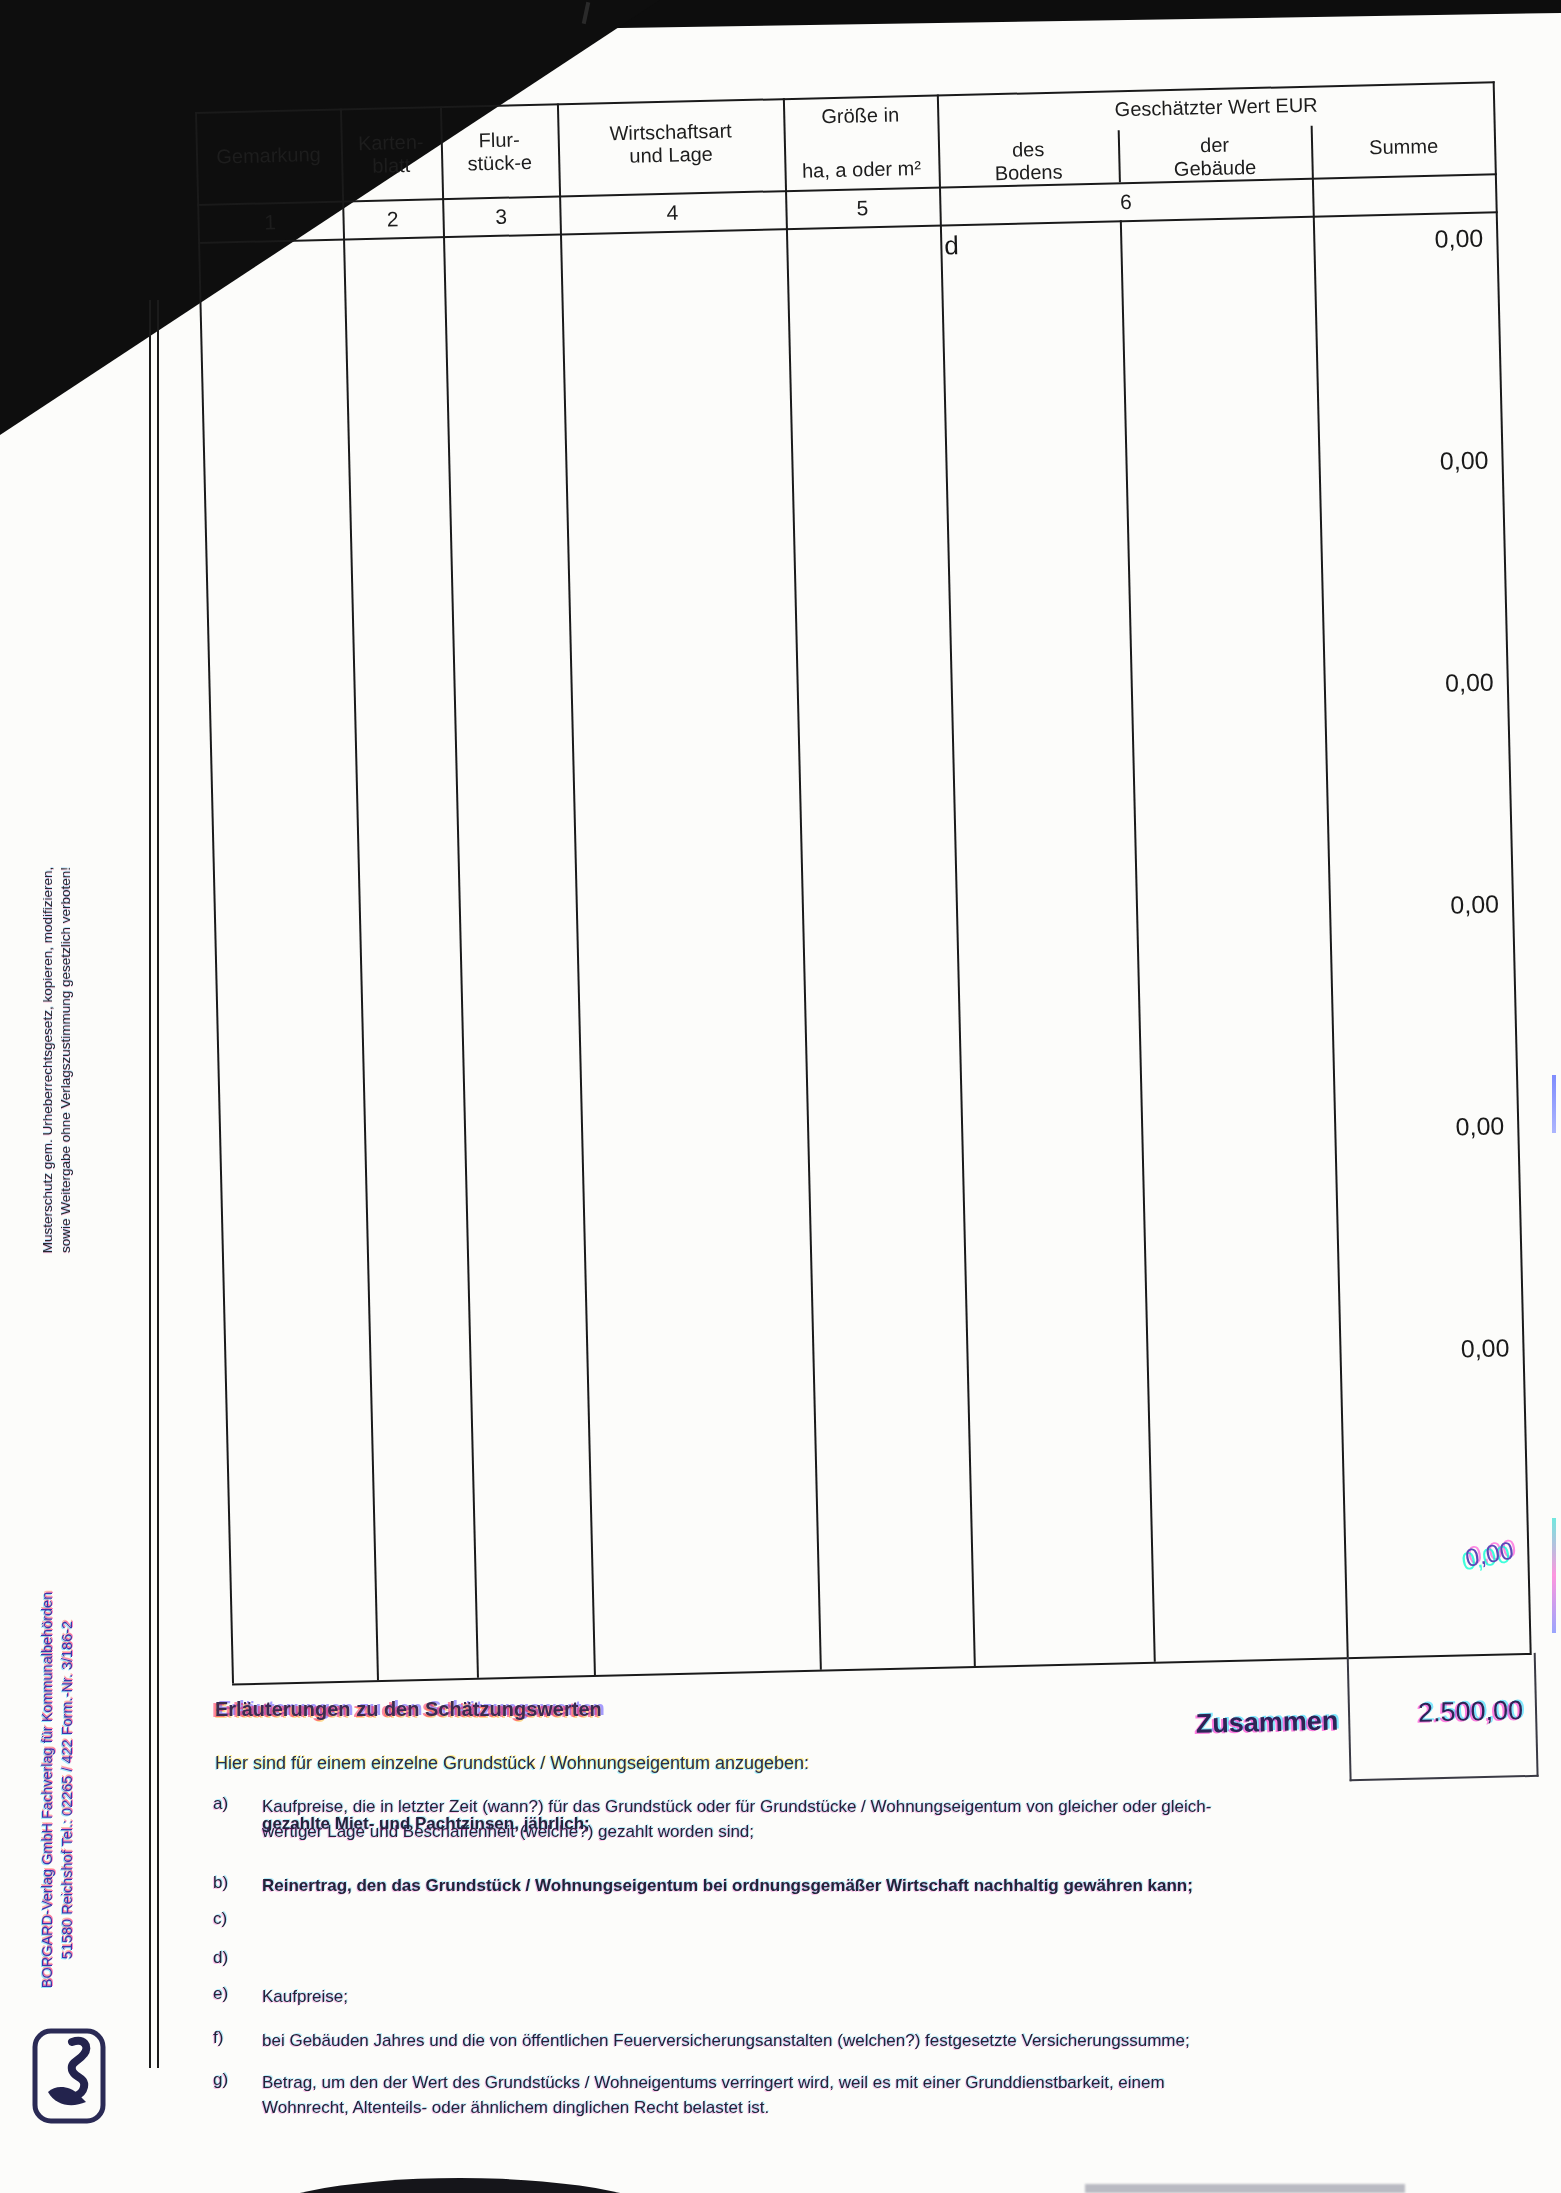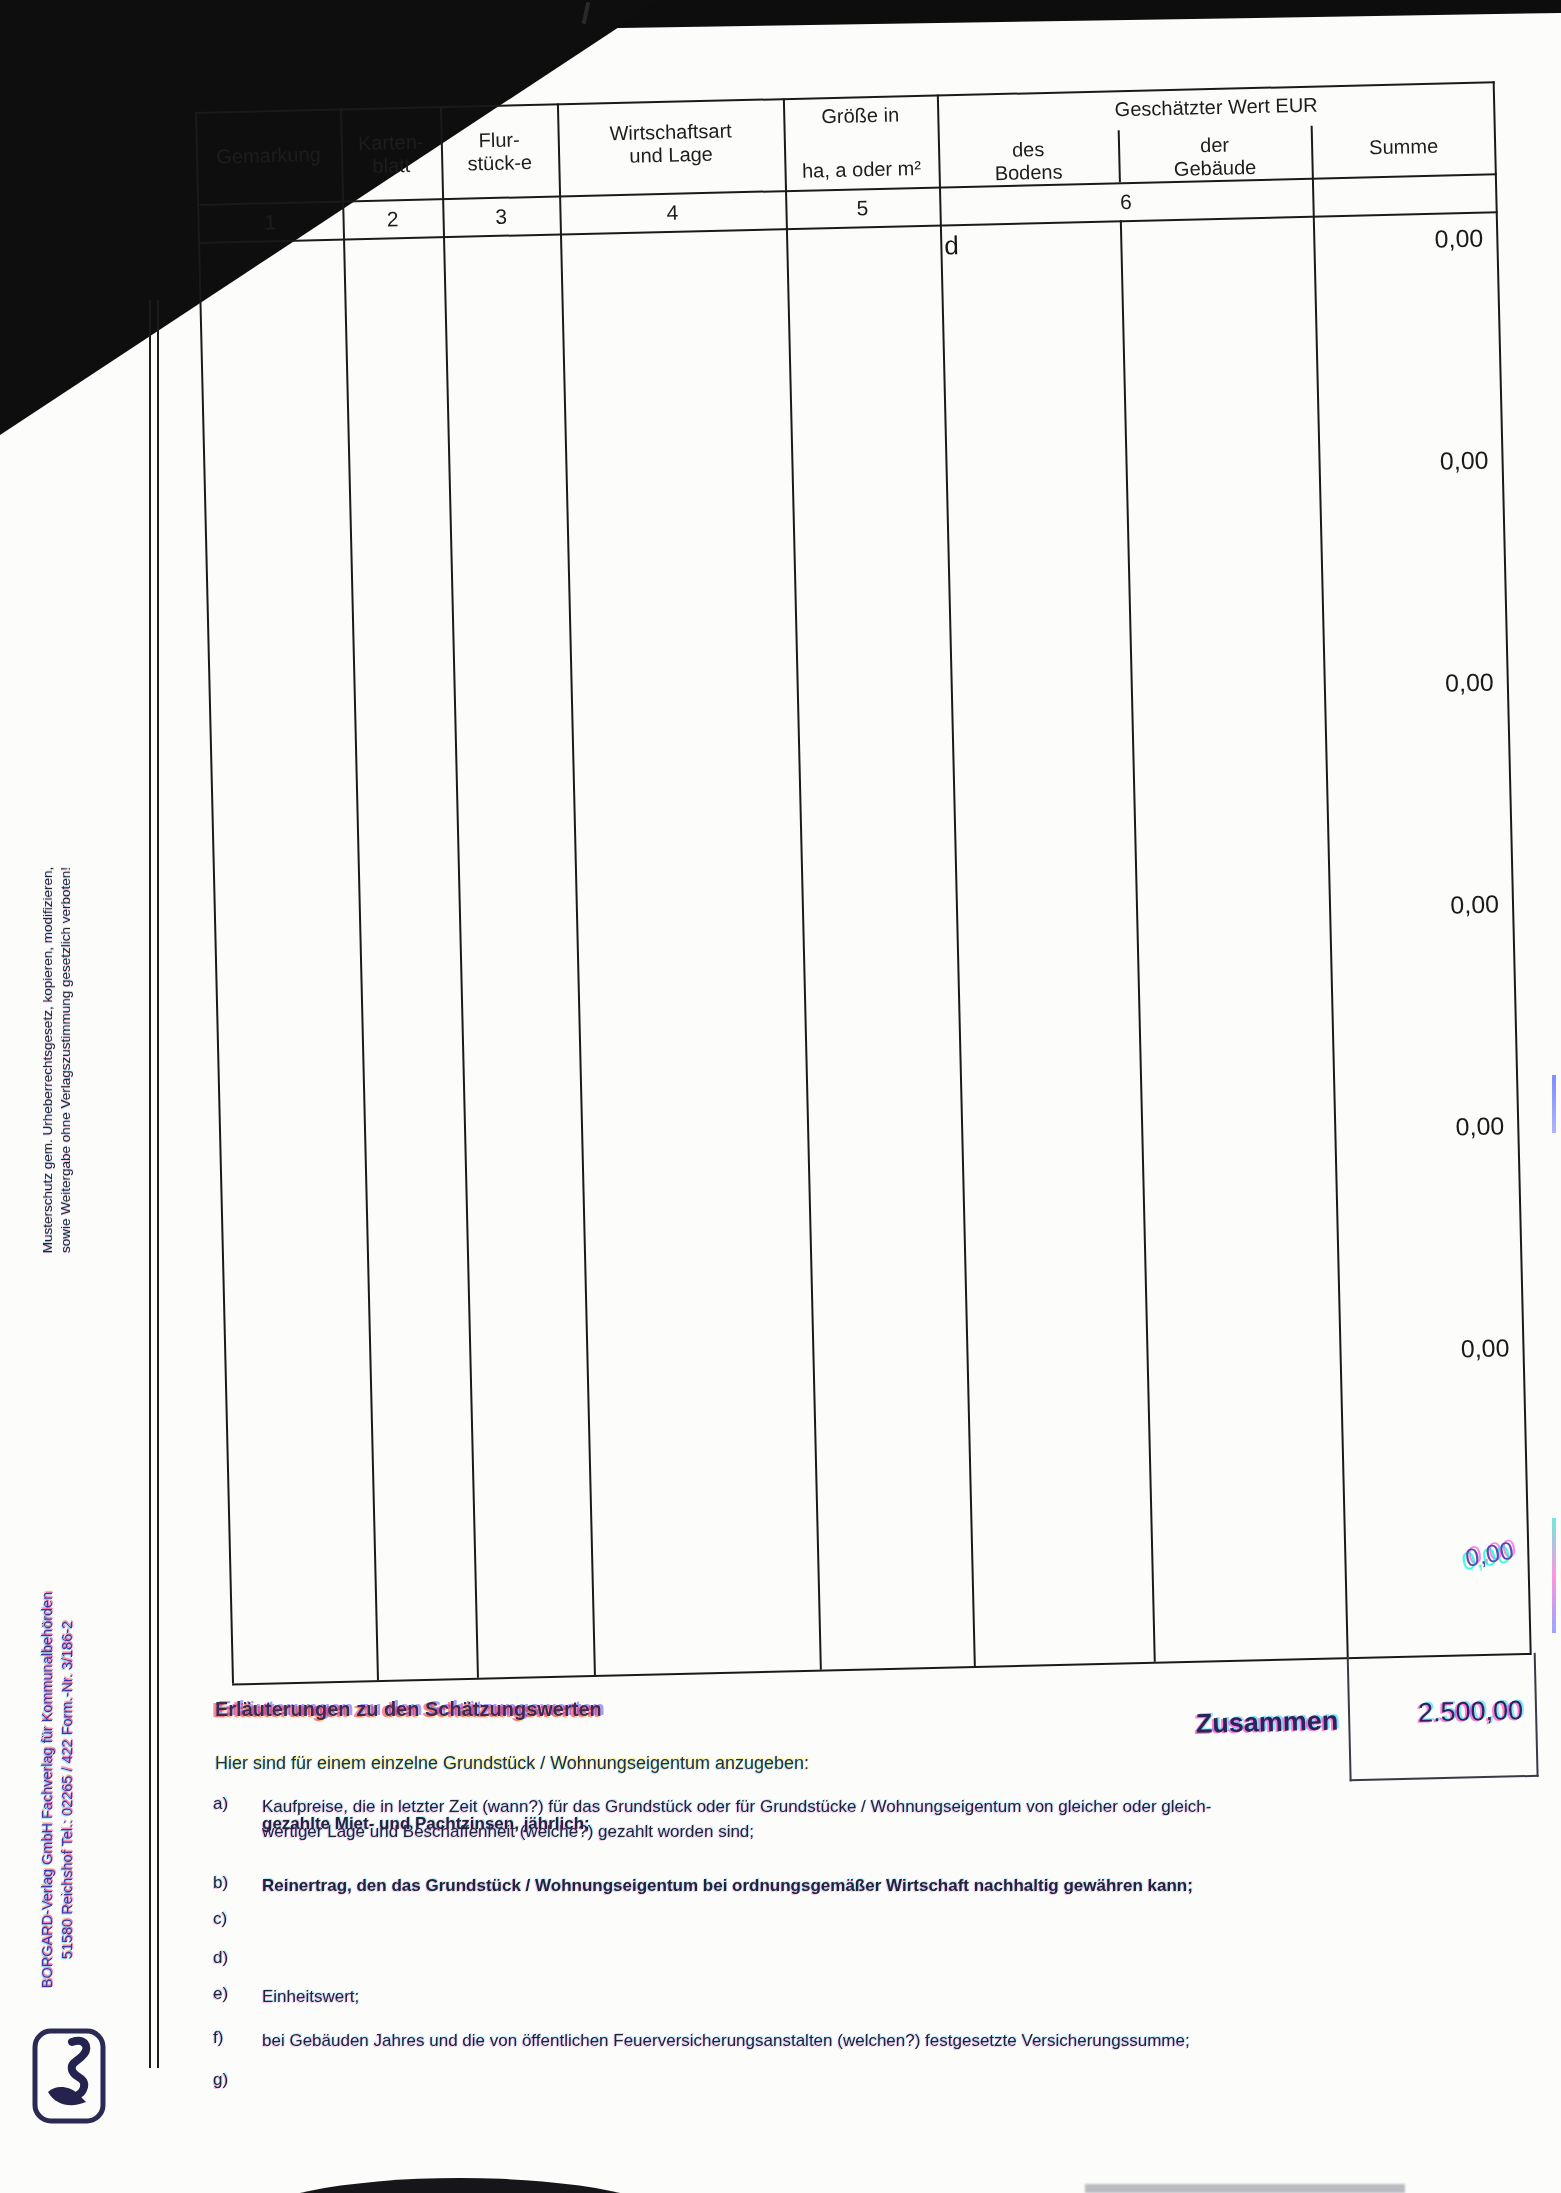--- a/index.html
+++ b/index.html
@@ -193,25 +193,27 @@
 
   <div class="abs expl-label" style="top:1873px;">b)</div>
   <div class="abs expl-text" style="top:1873px;font-weight:bold;">Reinertrag, den das Grundstück / Wohnungseigentum bei ordnungsgemäßer Wirtschaft nachhaltig gewähren kann;</div>
 
   <div class="abs expl-label" style="top:1909px;">c)</div>
   <div class="abs expl-text" style="top:1811px;font-weight:bold;">gezahlte Miet- und Pachtzinsen, jährlich;</div>
 
   <div class="abs expl-label" style="top:1948px;">d)</div>
 
   <div class="abs expl-label" style="top:1984px;">e)</div>
-  <div class="abs expl-text" style="top:1984px;">Einheitswert;</div>
+  <div class="abs expl-text" style="top:1984px;">Kaufpreise;</div>
 
   <div class="abs expl-label" style="top:2028px;">f)</div>
   <div class="abs expl-text" style="top:2028px;">bei Gebäuden Jahres und die von öffentlichen Feuerversicherungsanstalten (welchen?) festgesetzte Versicherungssumme;</div>
 
   <div class="abs expl-label" style="top:2070px;">g)</div>
+  <div class="abs expl-text" style="top:2070px;">Betrag, um den der Wert des Grundstücks / Wohneigentums verringert wird, weil es mit einer Grunddienstbarkeit, einem
+Wohnrecht, Altenteils- oder ähnlichem dinglichen Recht belastet ist.</div>
 
   <div class="abs bottom-blob"></div>
   <div class="abs bottom-gray"></div>
   <div class="abs edge-color-1"></div>
   <div class="abs edge-color-2"></div>
 
 </div>
 
 </body></html>

